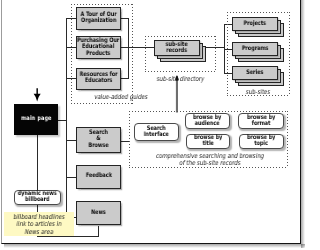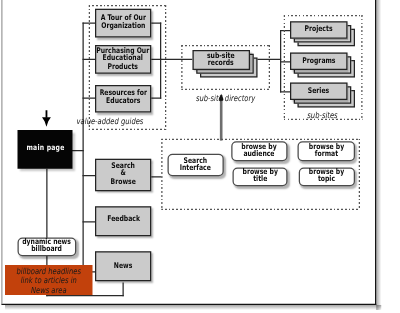--- a/index.html
+++ b/index.html
@@ -124,38 +124,38 @@
   <div class="dbox" style="left:129.1px;top:111px;width:158.8px;height:56.5px;"></div>
 
   <div class="kbox" style="left:14px;top:104px;width:44px;height:31px;">
       <span class="tx">main page</span>
     </div>
 
   <div class="rbox" style="left:14px;top:190px;width:47px;height:15px;">
       <span class="tx">dynamic news
 billboard</span>
     </div>
-  <div class="cap" style="left:4px;top:212.2px;width:70px;background:#c2410c;padding-top:2px;"><span class="tx">billboard headlines
+  <div class="cap" style="left:4px;top:212.2px;width:70px;background:#fef9c3;padding-top:2px;"><span class="tx">billboard headlines
 link to articles in
 News area</span></div>
 
   <div class="gbox" style="left:75.9px;top:6.8px;width:45.5px;height:22.8px;">
       <span class="tx">A Tour of Our
 Organization</span>
     </div>
   <div class="gbox" style="left:75.9px;top:35.9px;width:45.5px;height:23.1px;">
       <span class="tx">Purchasing Our
 Educational
 Products</span>
     </div>
   <div class="gbox" style="left:75.9px;top:67.6px;width:45.5px;height:22.2px;">
       <span class="tx">Resources for
 Educators</span>
     </div>
-  <div class="cap" style="left:56px;top:93.5px;width:64px;"><span class="tx">value-added guides</span></div>
+  <div class="cap" style="left:89px;top:93.5px;width:64px;"><span class="tx">value-added guides</span></div>
 
   <div class="gbox" style="left:75.9px;top:127px;width:45.5px;height:26px;">
       <span class="tx">Search
 &amp;
 Browse</span>
     </div>
   <div class="gbox" style="left:75.9px;top:164.6px;width:45.5px;height:24px;">
       <span class="tx">Feedback</span>
     </div>
   <div class="gbox" style="left:75.9px;top:201.2px;width:45.5px;height:24px;">
@@ -208,13 +208,15 @@
 format</span>
     </div>
   <div class="rbox" style="left:185.8px;top:133.8px;width:44.3px;height:14.8px;">
       <span class="tx">browse by
 title</span>
     </div>
   <div class="rbox" style="left:238.8px;top:133.8px;width:45.5px;height:14.8px;">
       <span class="tx">browse by
 topic</span>
     </div>
+  <div class="cap" style="left:145px;top:153px;width:130px;"><span class="tx">comprehensive searching and browsing
+of the sub-site records</span></div>
 </div>
 
 </body></html>

